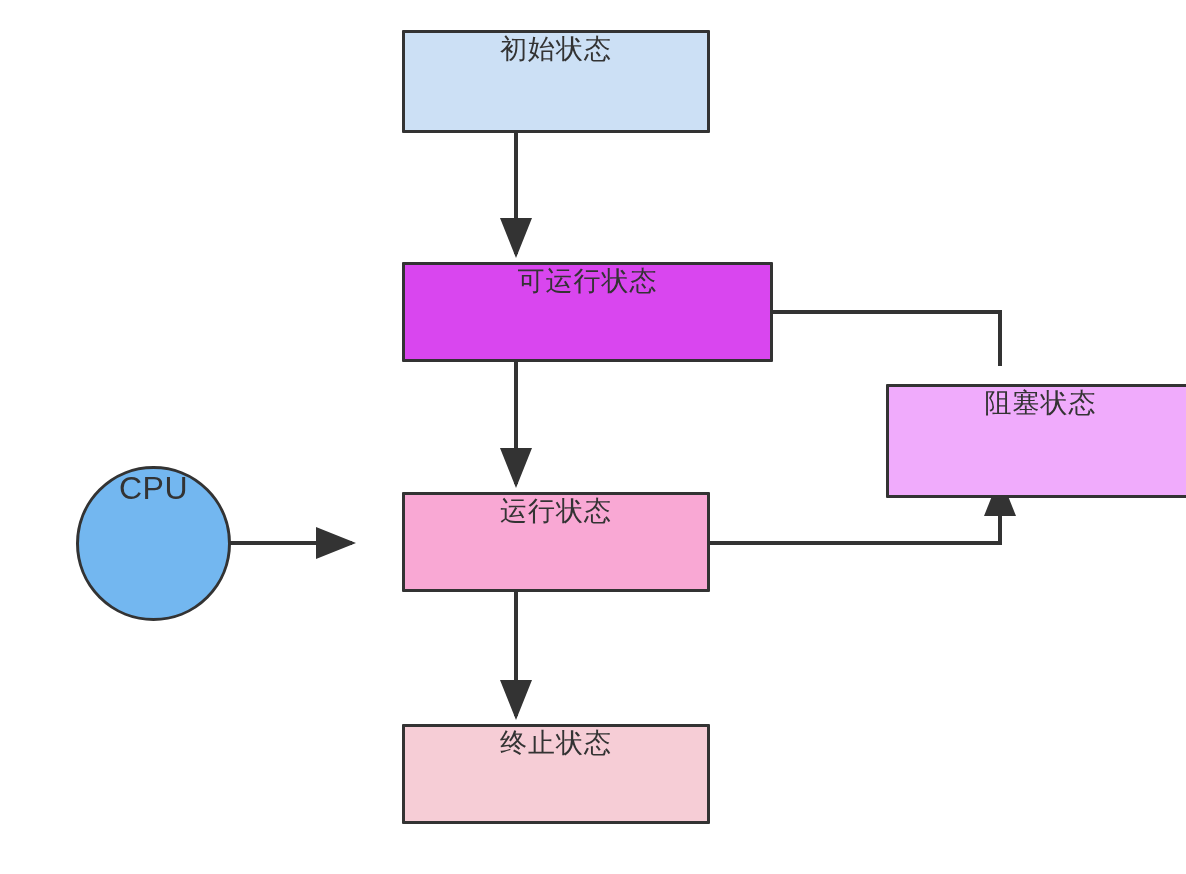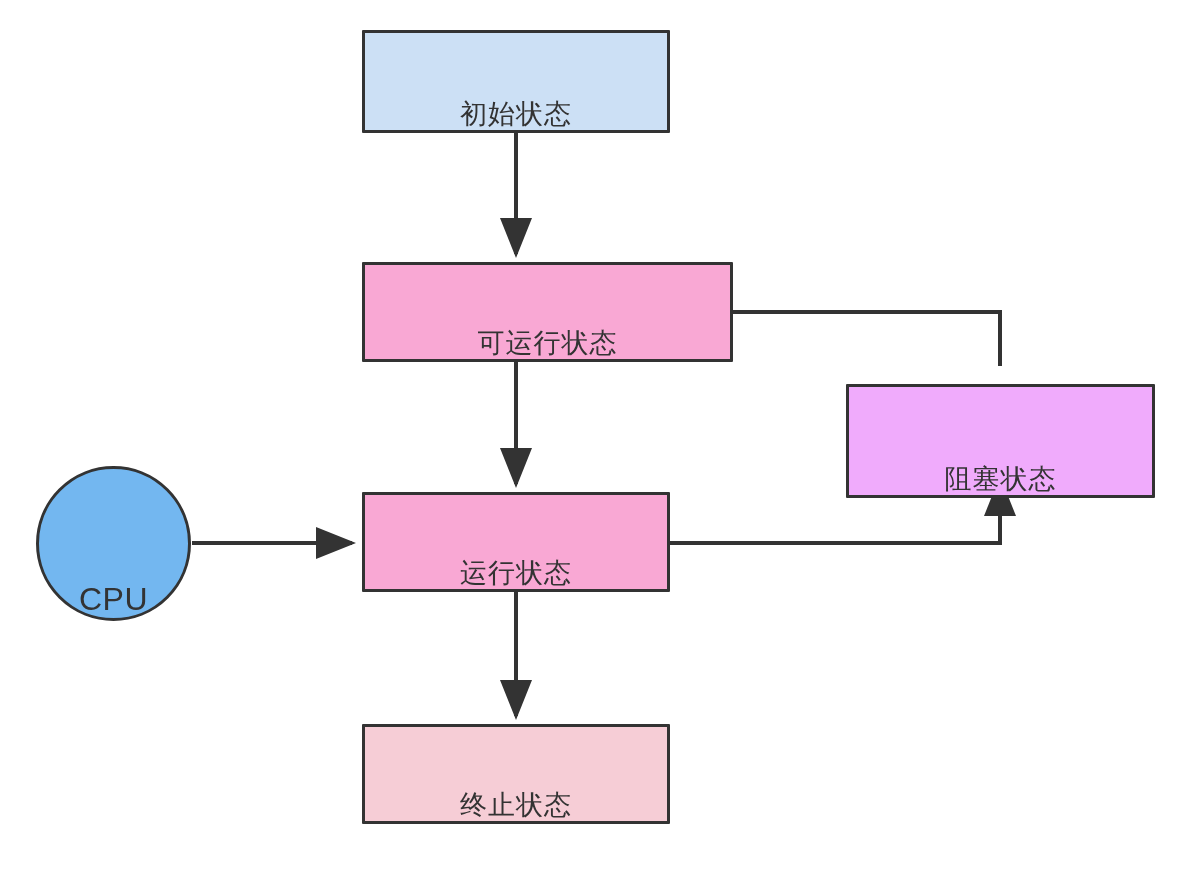--- a/index.html
+++ b/index.html
@@ -23,29 +23,30 @@
     left: 0;
     top: 0;
     width: 1186px;
     height: 874px;
     pointer-events: none;
   }
   .node {
     position: absolute;
     box-sizing: border-box;
     display: flex;
-    align-items: flex-end;
+    align-items: flex-start;
     justify-content: center;
     border: 3px solid #333333;
     color: #333333;
     font-size: 27px;
     line-height: 1.2;
     letter-spacing: 1px;
     text-align: center;
     user-select: none;
+    margin-left: 40px;
   }
   .node.rect {
     border-radius: 1px;
   }
   .node.circle {
     border-radius: 50%;
   }
   .node-label {
     display: block;
     pointer-events: none;
@@ -77,21 +78,21 @@
 
     <polyline fill="none" stroke="#333333" stroke-width="4" marker-end="url(#arrowhead)" points="670,543 1000,543 1000,480"></polyline>
 
     <polyline fill="none" stroke="#333333" stroke-width="4" marker-end="url(#arrowhead)" points="1000,366 1000,312 680,312"></polyline>
   </svg>
 
   <div class="node rect" style="left:362px; top:30px; width:308px; height:103px; background:#cce0f5;">
     <span class="node-label">初始状态</span>
   </div>
 
-  <div class="node rect" style="left:362px; top:262px; width:371px; height:100px; background:#f9a8d4;">
+  <div class="node rect" style="left:362px; top:262px; width:371px; height:100px; background:#d946ef;">
     <span class="node-label">可运行状态</span>
   </div>
 
   <div class="node rect" style="left:362px; top:492px; width:308px; height:100px; background:#f9a8d4;">
     <span class="node-label">运行状态</span>
   </div>
 
   <div class="node rect" style="left:362px; top:724px; width:308px; height:100px; background:#f6cdd6;font-family:Liberation Serif, serif;">
     <span class="node-label">终止状态</span>
   </div>

